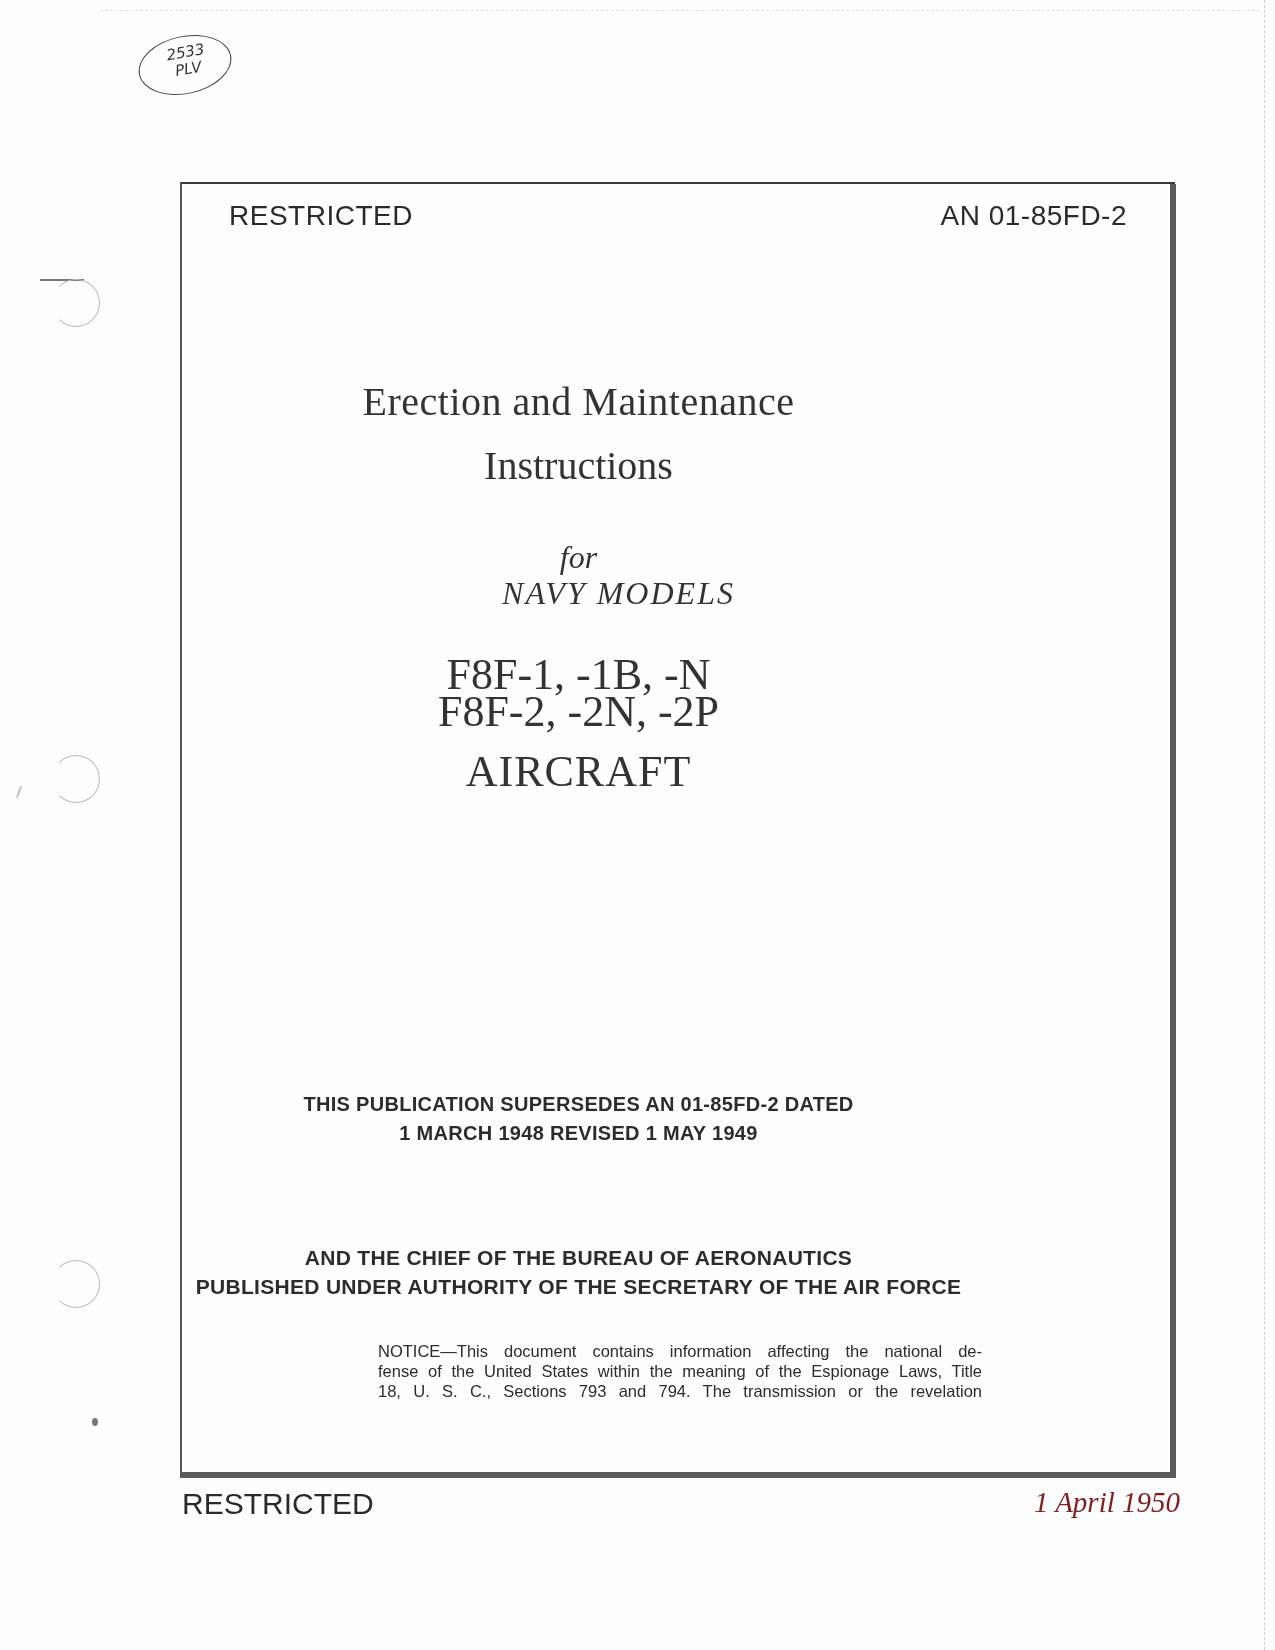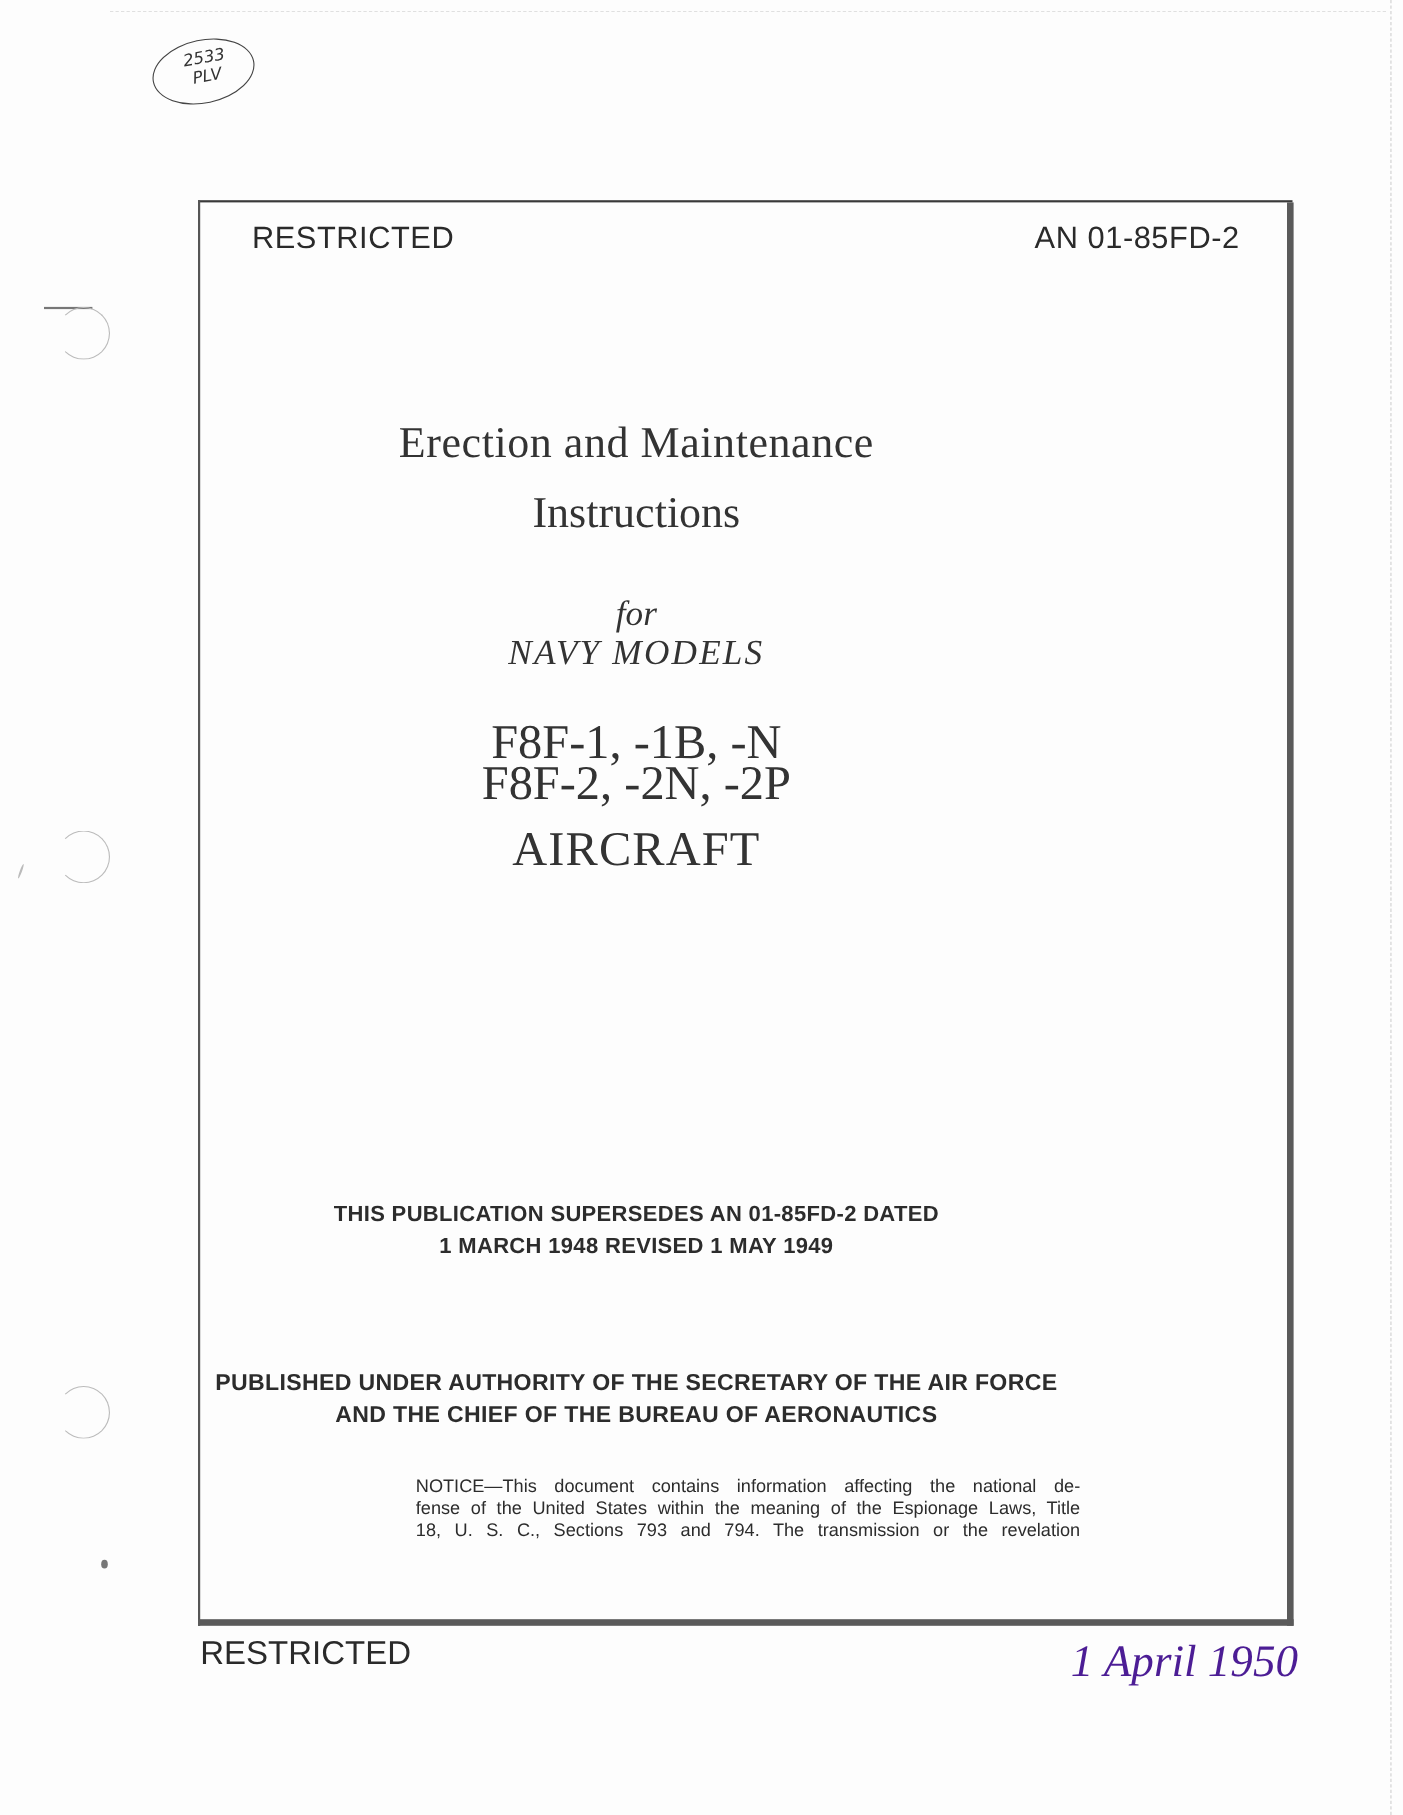--- a/index.html
+++ b/index.html
@@ -46,41 +46,41 @@
     top:200px; font-size:28px; letter-spacing:0.5px; color:#2a2a2a;
   }
   .hdr-left { left:229px; }
   .hdr-right { right:148px; }
 
   .center { left:180px; width:797px; text-align:center; }
   .serif { font-family:"DejaVu Serif", "Liberation Serif", serif; color:#333; }
   .t1 { top:378px; font-size:40px; letter-spacing:0.5px; font-family:"Liberation Serif", serif; }
   .t2 { top:442px; font-size:40px; font-family:"Liberation Serif", serif; }
   .t-for { top:515px; font-size:32px; font-style:italic; font-family:"Liberation Serif", serif;margin-top:24px; }
-  .t-navy { top:575px; font-size:32px; font-style:italic; letter-spacing:2px; font-family:"Liberation Serif", serif; }
+  .t-navy { top:575px; font-size:32px; font-style:italic; letter-spacing:2px; font-family:"Liberation Serif", serif;padding-left:40px; }
   .t-m1 { top:625px; font-size:44px; font-family:"Liberation Serif", serif;margin-top:24px; }
   .t-m2 { top:686px; font-size:44px; font-family:"Liberation Serif", serif; }
   .t-ac { top:746px; font-size:44px; letter-spacing:1px; font-family:"Liberation Serif", serif; }
 
   .sup { font-size:20px; line-height:29px; font-weight:bold; color:#2c2c2c; letter-spacing:0.3px; }
   .sup1 { top:1090px; }
   .pub1 { top:1243px; font-size:21px; line-height:29px; }
 
   .notice {
     left:378px; top:1341px; width:604px;
     font-size:16.5px; line-height:20px; color:#2c2c2c;
     text-align:justify;
   }
   .notice span { display:block; text-align:justify; text-align-last:justify; }
   .notice span:last-child { text-align-last:justify; }
 
   .foot-left { left:182px; top:1487px; font-size:30px; color:#2a2a2a; }
   .foot-right {
-    right:95px; top:1486px; font-size:41px; font-style:italic;
-    font-family:"Liberation Serif", serif; color:#4c1d95;
+    right:95px; top:1486px; font-size:29px; font-style:italic;
+    font-family:"Liberation Serif", serif; color:#7f1d1d;
   }
   .speck { width:3px; height:3px; background:#999; border-radius:50%; }
 </style>
 </head>
 <body>
 
 <div class="abs top-edge"></div>
 <div class="abs page-edge"></div>
 
 <div class="abs stamp"></div>
@@ -111,22 +111,22 @@
 <div class="abs center serif t-m1">F8F-1, -1B, -N</div>
 <div class="abs center serif t-m2">F8F-2, -2N, -2P</div>
 <div class="abs center serif t-ac">AIRCRAFT</div>
 
 <div class="abs center sup sup1">
   <div>THIS PUBLICATION SUPERSEDES AN 01-85FD-2 DATED</div>
   <div>1 MARCH 1948 REVISED 1 MAY 1949</div>
 </div>
 
 <div class="abs center sup pub1">
+  <div>AND THE CHIEF OF THE BUREAU OF AERONAUTICS</div>
   <div>PUBLISHED UNDER AUTHORITY OF THE SECRETARY OF THE AIR FORCE</div>
-  <div>AND THE CHIEF OF THE BUREAU OF AERONAUTICS</div>
 </div>
 
 <div class="abs notice">
   <span>NOTICE—This document contains information affecting the national de-</span>
   <span>fense of the United States within the meaning of the Espionage Laws, Title</span>
   <span>18, U. S. C., Sections 793 and 794.  The transmission or the revelation</span>
 </div>
 
 <div class="abs foot-left">RESTRICTED</div>
 <div class="abs foot-right">1 April 1950</div>

